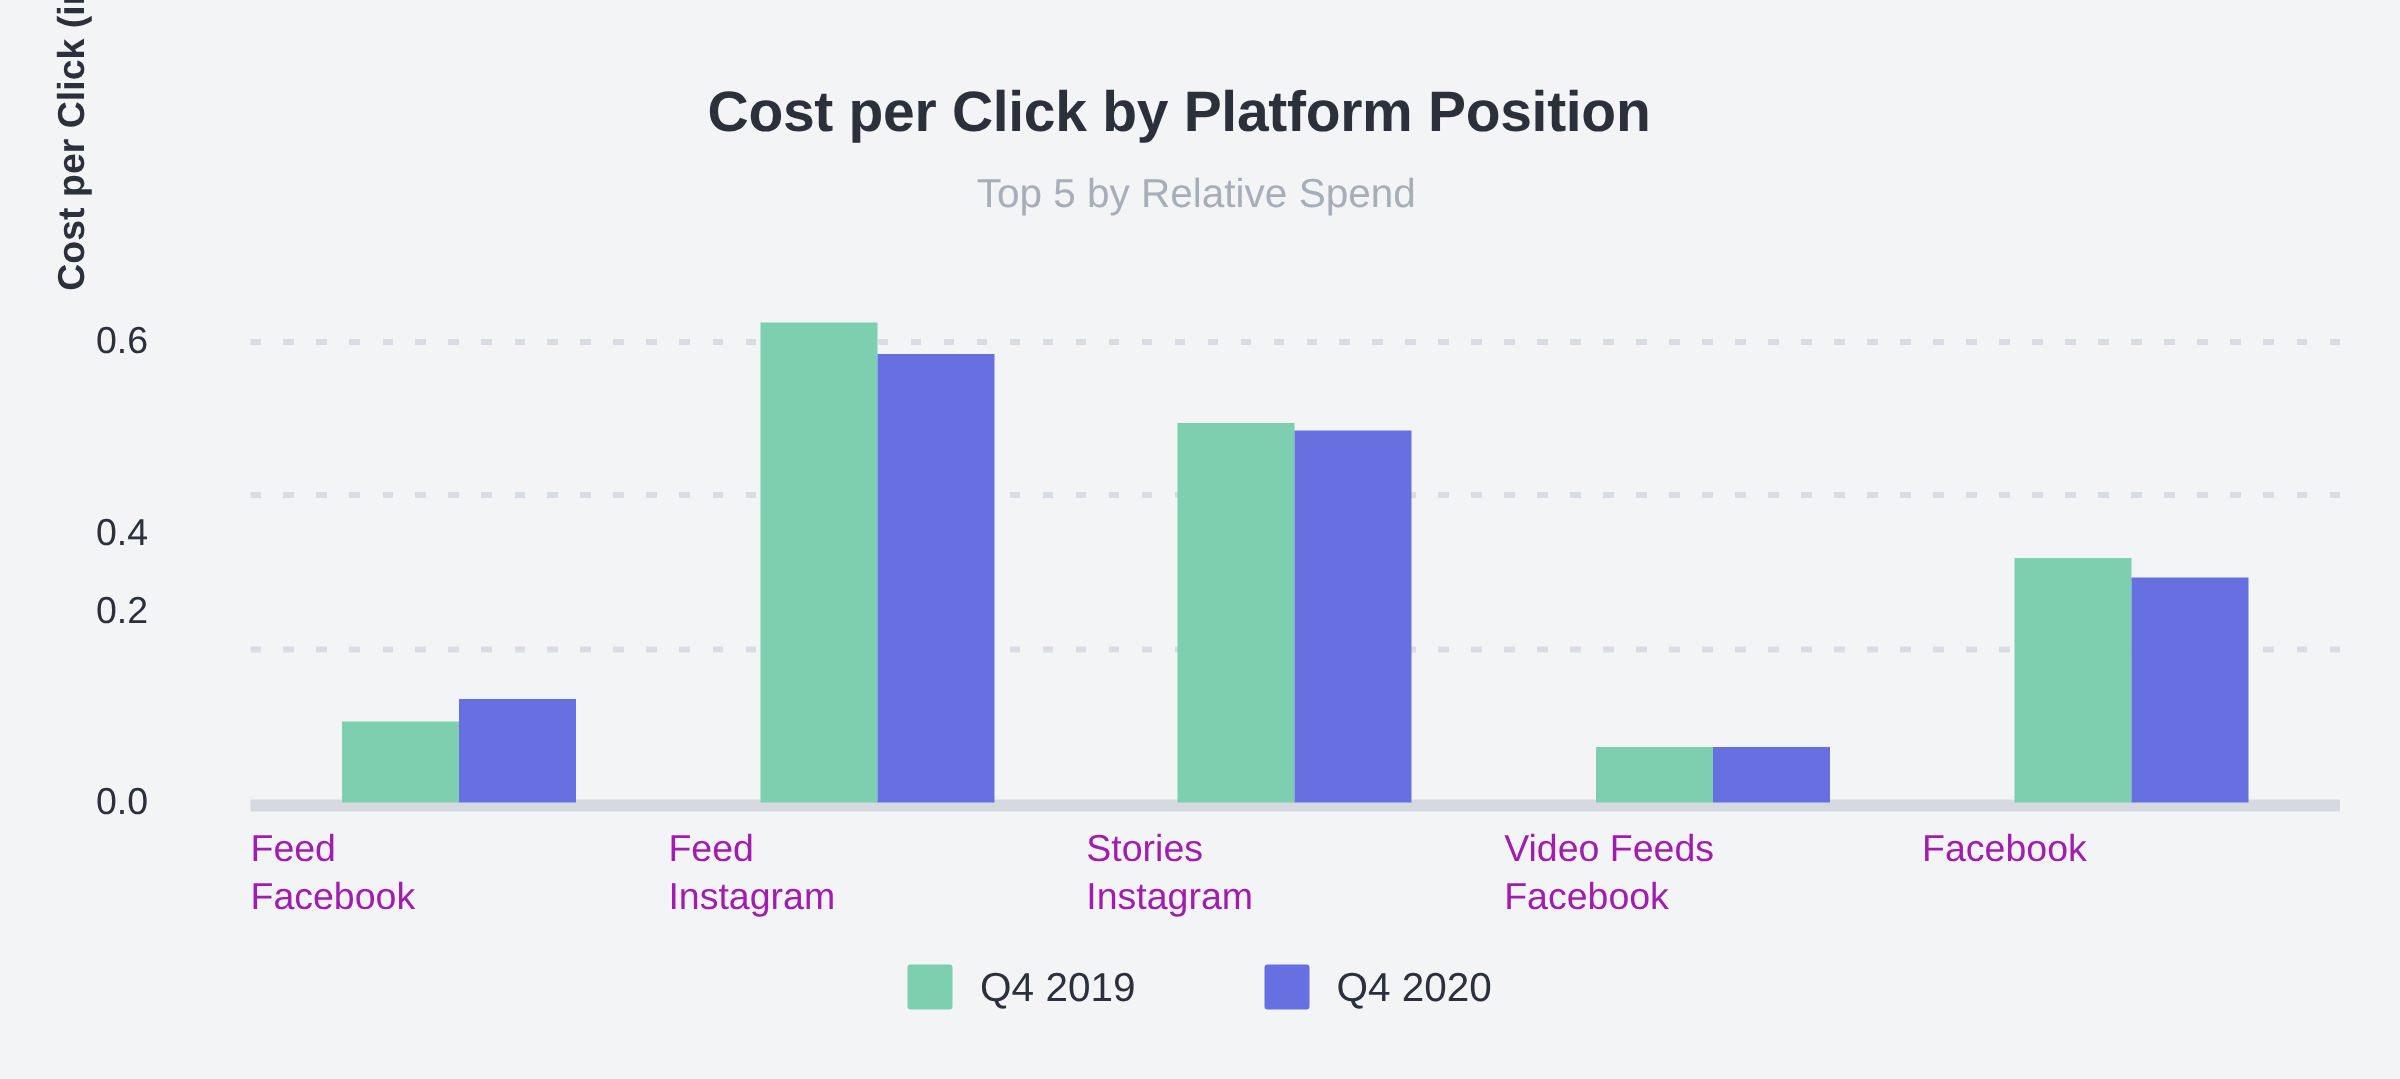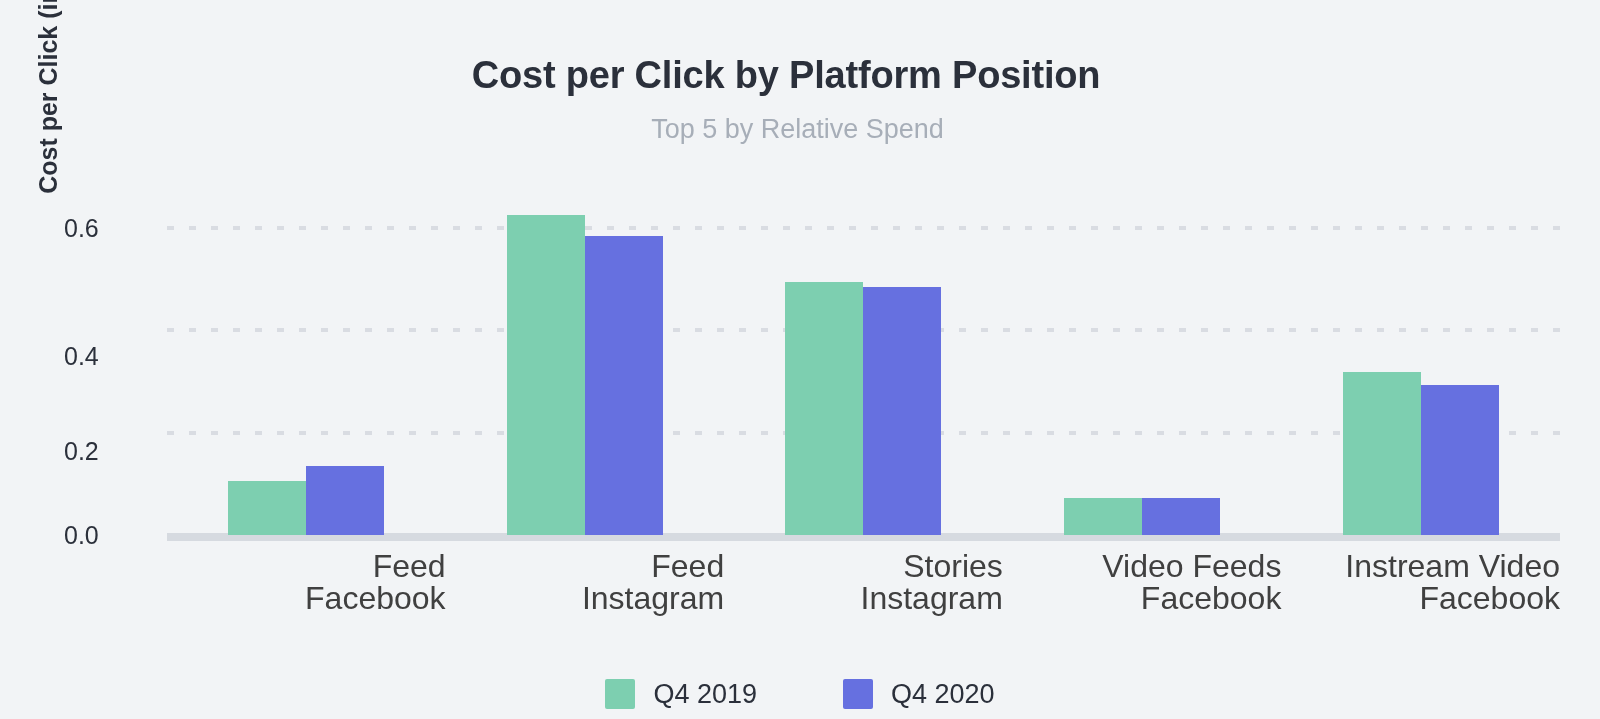--- a/index.html
+++ b/index.html
@@ -145,38 +145,37 @@
   
   .xticks {
     position: absolute;
     left: 167px;
     top: 550px;
     width: 1393px;
     display: flex;
   }
   .xtick {
     flex: 1 1 0;
-    text-align: right;
-    font-size: 32px;
-    color: #404040;
+    text-align: left;
+    font-size: 25px;
+    color: #a21caf;
     line-height: 32px;
   }
   .xtick span { display: block; }
 
   
   .legend {
     position: absolute;
     left: 0;
     top: 643px;
     width: 1600px;
     display: flex;
     justify-content: center;
     align-items: center;
     gap: 86px;
-    margin-top: 36px;
   }
   .legend-item {
     display: flex;
     align-items: center;
     gap: 18px;
   }
   .swatch {
     width: 30px;
     height: 30px;
     display: block;
@@ -238,21 +237,21 @@
           <div class="bars">
             <div class="bar s0" style="background: rgb(125, 207, 176); height: 162.71px;"></div>
             <div class="bar s1" style="background: rgb(102, 112, 224); height: 149.918px;"></div>
           </div>
         </div>
       </div>
   </div>
 
   <div id="yticks">
       <div class="ytick" style="top: 535px;">0.0</div>
-      <div class="ytick" style="top: 451px;">0.2</div>
+      <div class="ytick" style="top: 408px;">0.2</div>
       <div class="ytick" style="top: 330.333px; margin-top: 26px;">0.4</div>
       <div class="ytick" style="top: 228px;">0.6</div>
     </div>
 
   <div class="xticks" id="xticks">
       <div class="xtick">
         <span>Feed</span>
         <span>Facebook</span>
       </div>
       <div class="xtick">
@@ -261,21 +260,20 @@
       </div>
       <div class="xtick">
         <span>Stories</span>
         <span>Instagram</span>
       </div>
       <div class="xtick">
         <span>Video Feeds</span>
         <span>Facebook</span>
       </div>
       <div class="xtick">
-        <span>Instream Video</span>
         <span>Facebook</span>
       </div>
     </div>
 
   <div class="legend" id="legend">
       <div class="legend-item">
         <span class="swatch" style="background: rgb(125, 207, 176);"></span>
         <span class="legend-label">Q4 2019</span>
       </div>
       <div class="legend-item">

